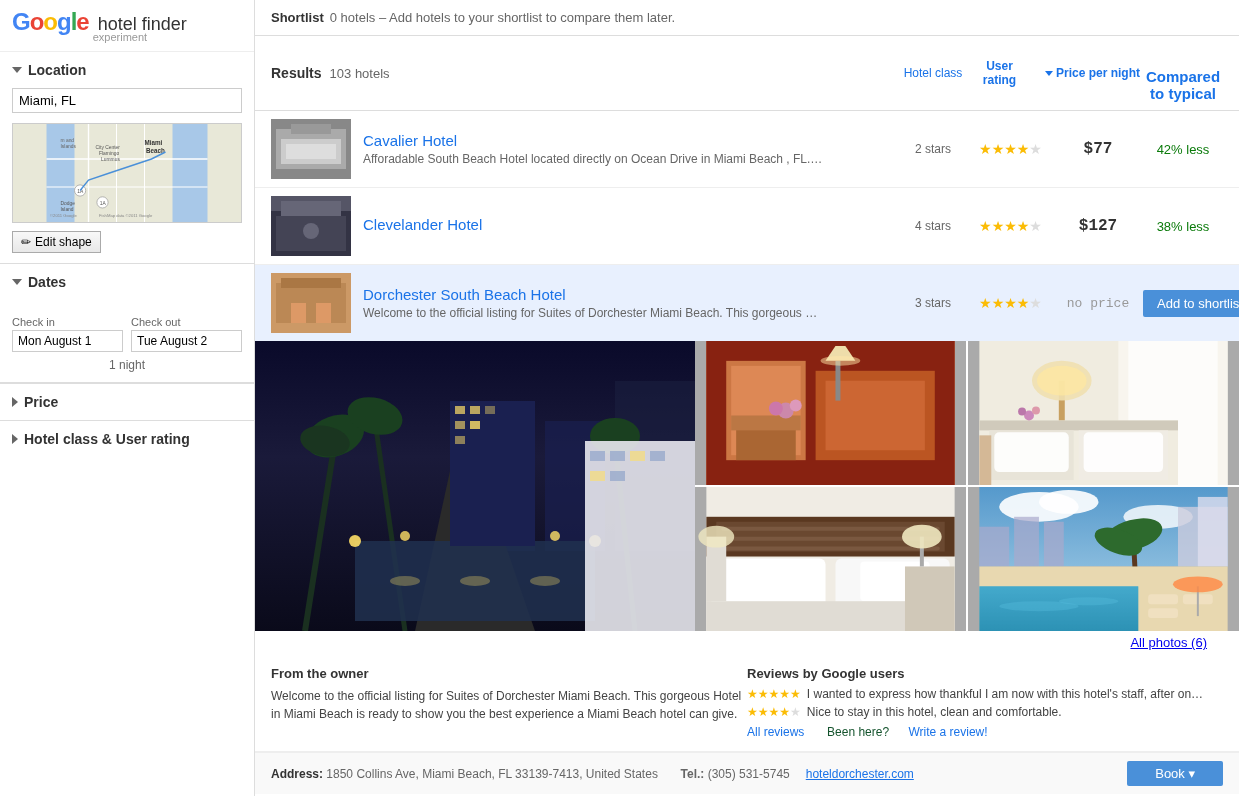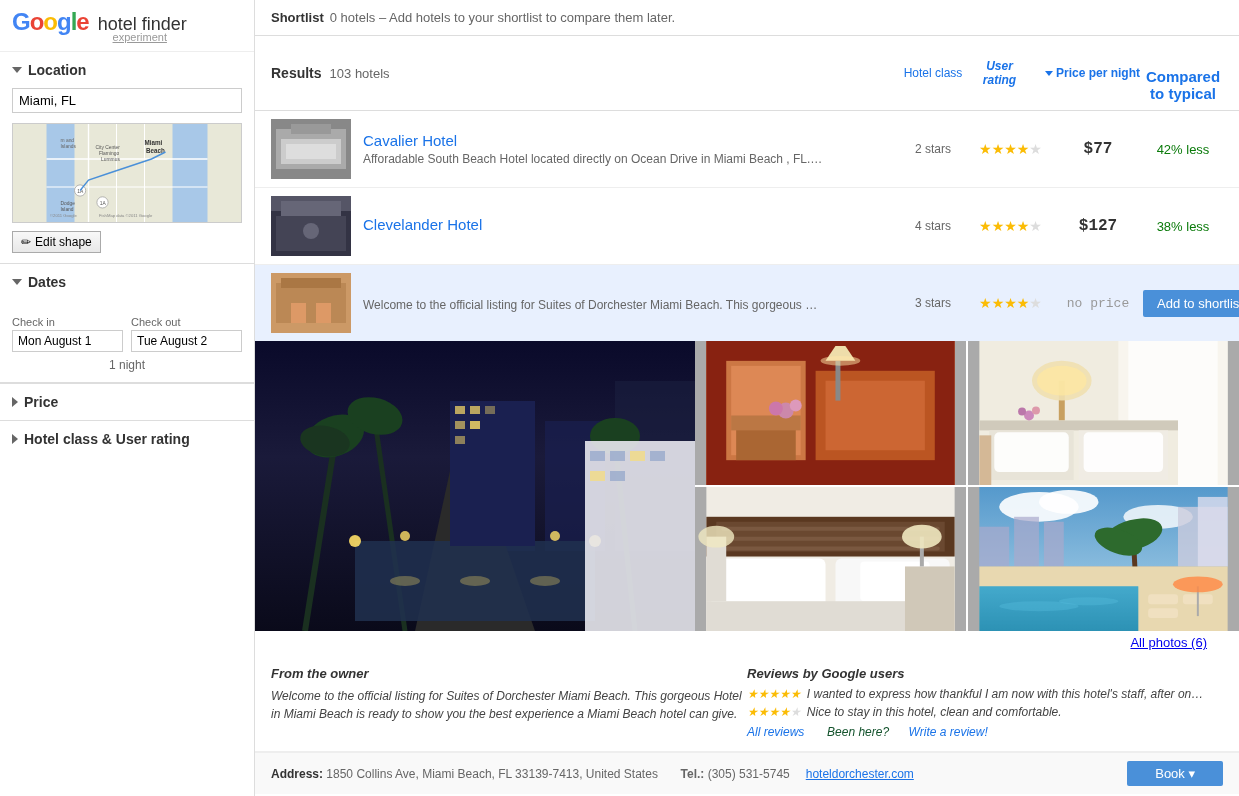--- a/index.html
+++ b/index.html
@@ -14,21 +14,21 @@
     .app-header { padding: 8px 12px; border-bottom: 1px solid #eee; }
     .logo-container { display: flex; align-items: baseline; }
     .logo-google { font-size: 24px; font-weight: bold; letter-spacing: -1px; }
     .logo-g { color: #4285f4; }
     .logo-o1 { color: #ea4335; }
     .logo-o2 { color: #fbbc05; }
     .logo-g2 { color: #4285f4; }
     .logo-l { color: #34a853; }
     .logo-e { color: #ea4335; }
     .logo-hotel-finder { font-size: 18px; color: #333; margin-left: 4px; }
-    .logo-experiment { font-size: 11px; color: #999; display: block; text-align: center; margin-top: -4px; text-decoration: underline; }
+    .logo-experiment { font-size: 11px; color: #999; display: block; text-align: left; margin-top: -4px; }
 
     
     .sidebar-section { border-bottom: 1px solid #ddd; }
     .sidebar-section-header { padding: 10px 12px; font-size: 14px; font-weight: bold; cursor: pointer; display: flex; align-items: center; gap: 6px; }
     .triangle-down { width: 0; height: 0; border-left: 5px solid transparent; border-right: 5px solid transparent; border-top: 6px solid #666; display: inline-block; }
     .triangle-right { width: 0; height: 0; border-top: 5px solid transparent; border-bottom: 5px solid transparent; border-left: 6px solid #666; display: inline-block; }
 
     
     .location-input { margin: 0 12px 10px 12px; width: calc(100% - 24px); border: 1px solid #ccc; padding: 4px 6px; font-size: 13px; }
 
@@ -54,21 +54,21 @@
     
     .shortlist-bar { padding: 10px 16px; border-bottom: 1px solid #ddd; font-size: 13px; color: #666; display: flex; align-items: center; gap: 6px; }
     .shortlist-label { font-weight: bold; color: #333; }
 
     
     .results-header { display: flex; align-items: center; padding: 8px 16px; border-bottom: 1px solid #ddd; }
     .results-label { font-weight: bold; font-size: 14px; }
     .results-count { color: #666; margin-left: 8px; font-size: 13px; }
     .results-spacer { flex: 1; }
     .col-hotel-class { width: 70px; text-align: center; font-size: 12px; color: #1a73e8; font-weight: normal; cursor: pointer; }
-    .col-user-rating { width: 85px; text-align: center; font-size: 12px; color: #1a73e8; font-weight: bold; cursor: pointer; display: flex; align-items: center; justify-content: center; gap: 14px; font-style: italic; }
+    .col-user-rating { width: 85px; text-align: center; font-size: 12px; color: #1a73e8; font-weight: bold; cursor: pointer; display: flex; align-items: center; justify-content: center; gap: 14px; }
     .col-price { width: 90px; text-align: center; font-size: 12px; color: #1a73e8; font-weight: bold; cursor: pointer; }
     .col-compared { width: 80px; text-align: center; font-size: 15px; color: #1a73e8; font-weight: bold; margin-top: 24px; }
     .sort-arrow { display: inline-block; width: 0; height: 0; border-left: 4px solid transparent; border-right: 4px solid transparent; border-top: 5px solid #1a73e8; }
 
     
     .hotel-row { display: flex; align-items: center; padding: 8px 16px; border-bottom: 1px solid #eee; cursor: pointer; }
     .hotel-row.expanded { background: #e8f0fe; border-bottom: none; }
     .hotel-thumb { width: 80px; height: 60px; background: #ccc; flex-shrink: 0; overflow: hidden; }
     .hotel-info { flex: 1; padding: 0 12px; }
     .hotel-name { font-size: 15px; color: #1a73e8; font-weight: normal; }
@@ -84,21 +84,21 @@
     .stars { color: #fbbc05; font-size: 14px; display: flex; align-items: center; justify-content: center; }
     .add-shortlist-btn { background: #4a90d9; color: white; border: none; padding: 6px 14px; font-size: 13px; cursor: pointer; border-radius: 2px; white-space: nowrap; }
 
     
     .photo-gallery { display: flex; height: 290px; }
     .photo-main { flex: 0 0 440px; height: 290px; background: #888; overflow: hidden; }
     .photo-grid { flex: 1; display: grid; grid-template-columns: 1fr 1fr; grid-template-rows: 1fr 1fr; gap: 2px; }
     .photo-cell { background: #aaa; overflow: hidden; }
 
     
-    .hotel-details { display: flex; padding: 12px 16px; border-bottom: 1px solid #eee; font-style: italic; }
+    .hotel-details { display: flex; padding: 12px 16px; border-bottom: 1px solid #eee; }
     .from-owner { flex: 1; }
     .from-owner h4 { font-size: 13px; font-weight: bold; margin-bottom: 6px; }
     .from-owner p { font-size: 12px; color: #444; line-height: 1.5; }
     .reviews-section { flex: 1; }
     .reviews-section h4 { font-size: 13px; font-weight: bold; margin-bottom: 6px; }
     .review-item { display: flex; align-items: flex-start; gap: 6px; margin-bottom: 4px; }
     .review-text { font-size: 12px; color: #444; white-space: nowrap; overflow: hidden; text-overflow: ellipsis; max-width: 400px; }
     .all-photos-link { text-align: right; padding: 4px 16px; }
 
     
@@ -287,20 +287,21 @@
         <div class="hotel-thumb">
           <svg width="80" height="60">
             <rect width="80" height="60" fill="#cc9966"></rect>
             <rect x="5" y="10" width="70" height="40" fill="#bb8855"></rect>
             <rect x="10" y="5" width="60" height="10" fill="#aa7744"></rect>
             <rect x="20" y="30" width="15" height="20" fill="#dd9966"></rect>
             <rect x="45" y="30" width="15" height="20" fill="#dd9966"></rect>
           </svg>
         </div>
         <div class="hotel-info">
+          <div class="hotel-name">Dorchester South Beach Hotel</div>
           <div class="hotel-desc">Welcome to the official listing for Suites of Dorchester Miami Beach. This gorgeous Hote...</div>
         </div>
         <div class="hotel-class">3 stars</div>
         <div class="hotel-rating">
           <div class="stars">★★★★<span style="color:#ddd">★</span></div>
         </div>
         <div class="hotel-price">
           <span class="no-price">no price</span>
         </div>
         <div class="hotel-compared">

